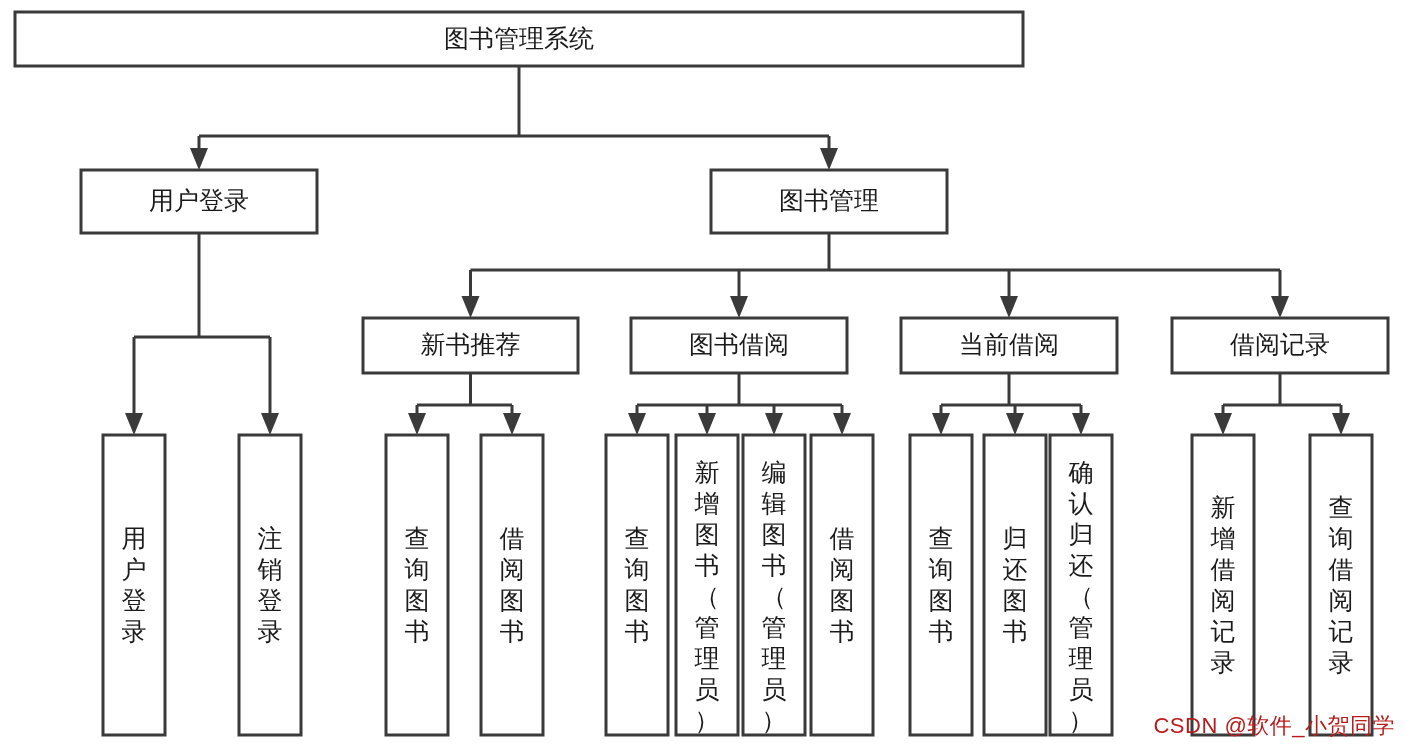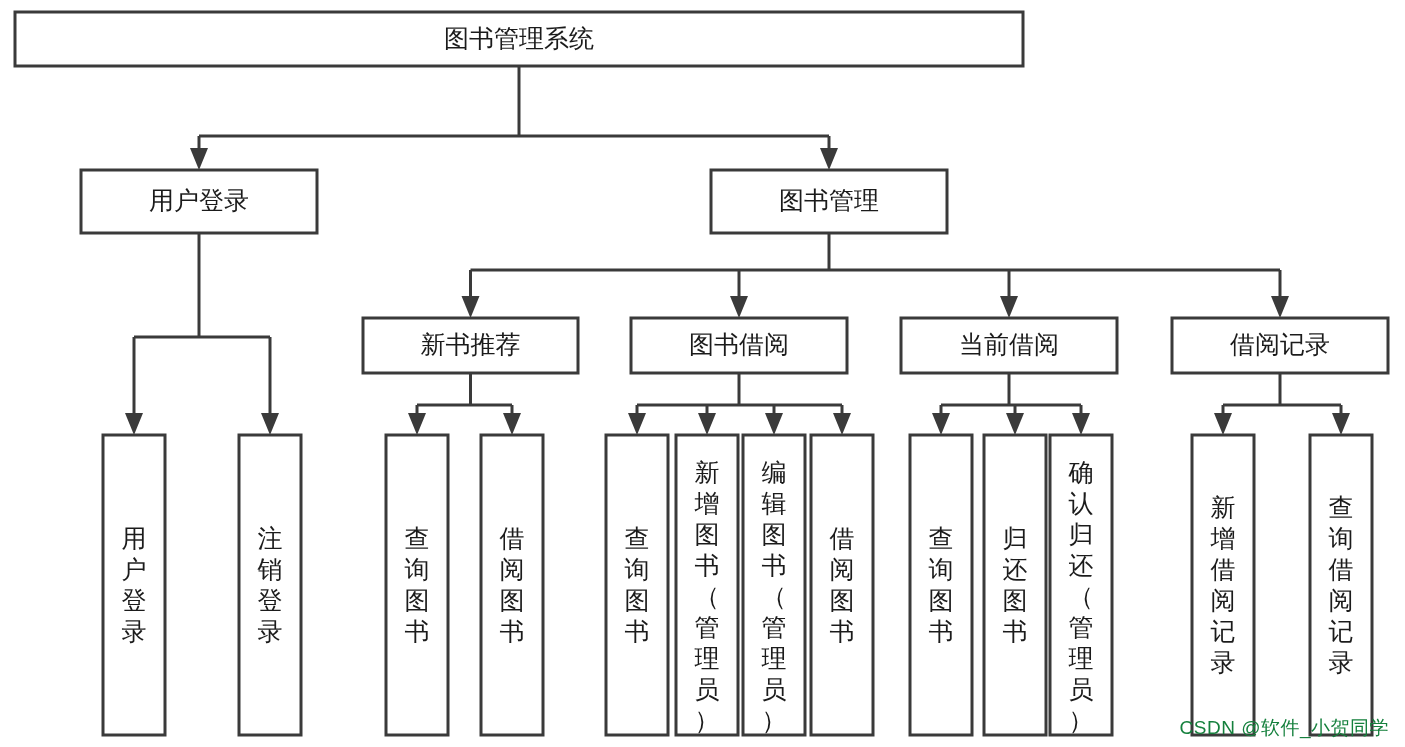--- a/index.html
+++ b/index.html
@@ -47,25 +47,25 @@
     dominant-baseline: middle;
   }
   .node-label-vertical {
     fill: #1b1b1b;
     font-family: "Liberation Sans", "DejaVu Sans", sans-serif;
     font-size: 25px;
     text-anchor: middle;
   }
   .watermark {
     position: absolute;
-    right: 16px;
+    right: 10px;
     bottom: 6px;
     font-family: "Liberation Sans", "DejaVu Sans", sans-serif;
-    font-size: 19px;
-    color: #15803d;
+    font-size: 22px;
+    color: #b91c1c;
     white-space: nowrap;
     letter-spacing: 0.5px;
     user-select: none;
   }
 </style>
 </head>
 <body>
 
 <div id="diagram-root">
   <svg class="flowchart" viewBox="0 0 1405 747">

